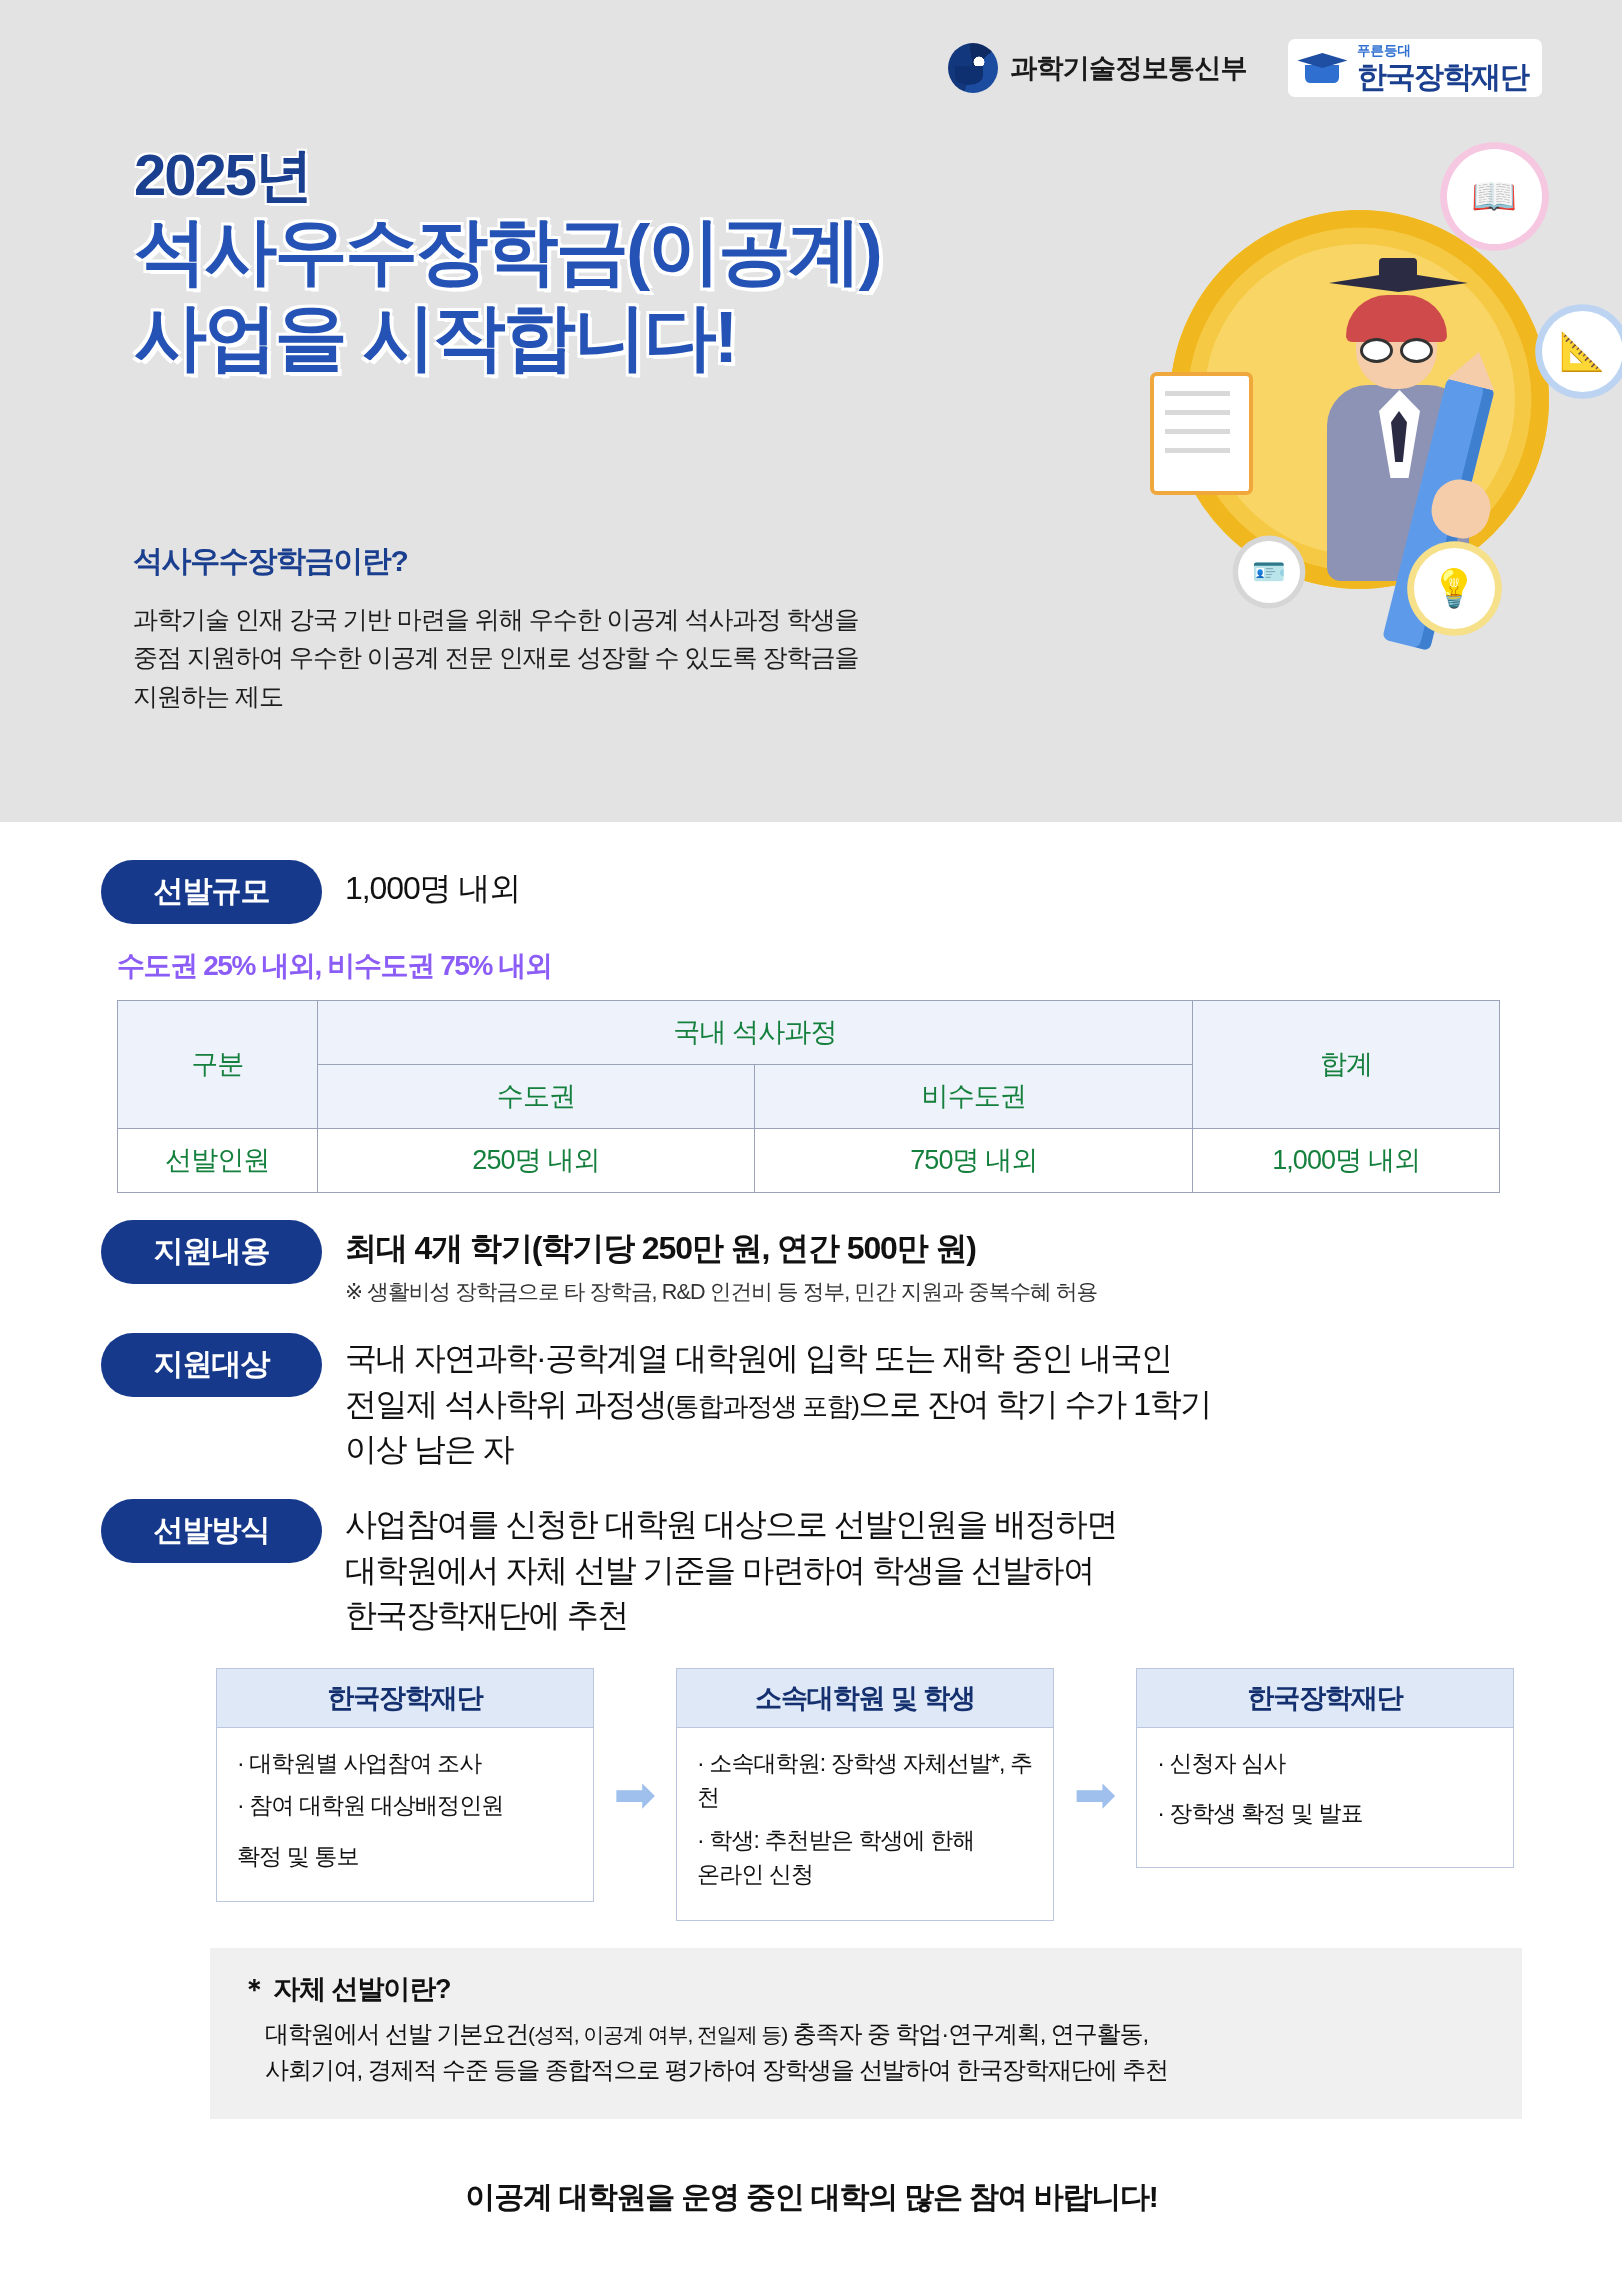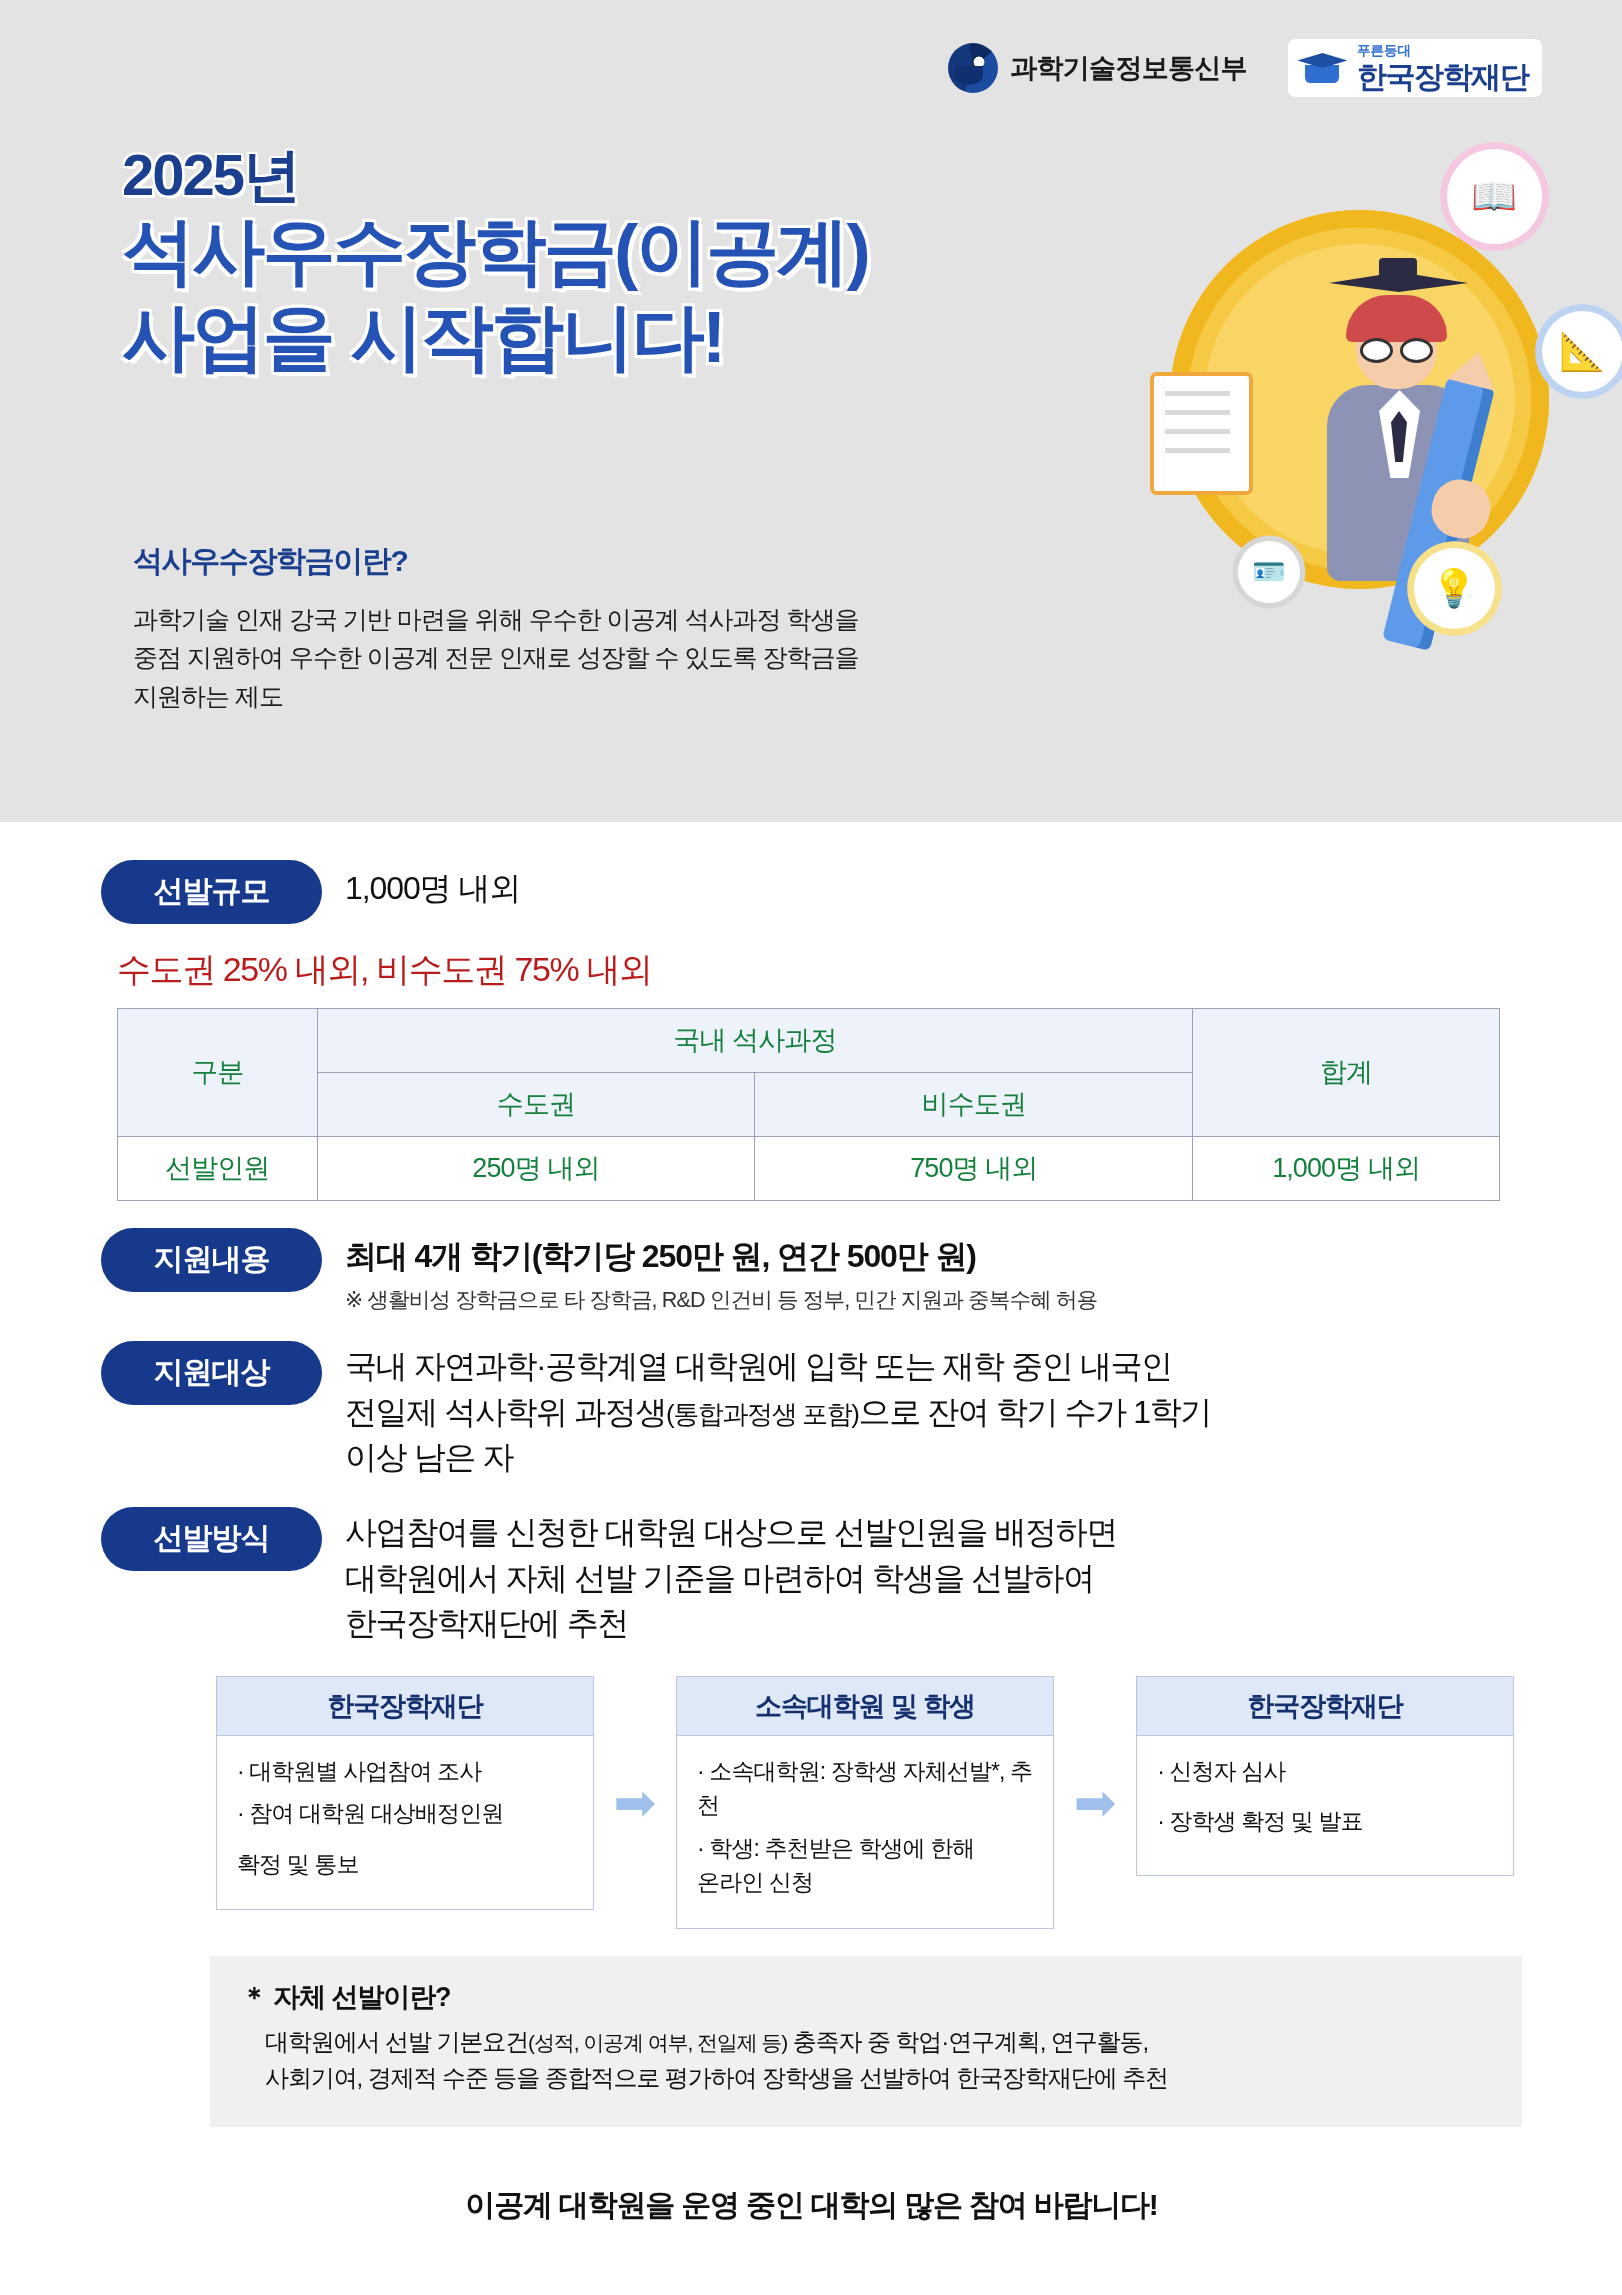--- a/index.html
+++ b/index.html
@@ -114,21 +114,21 @@
   .kosaf-big {
     font-size: 30px;
     font-weight: bold;
     color: #1b3f8f;
     letter-spacing: -1.4px;
   }
 
   
   .hero-title-block {
     position: absolute;
-    left: 122px;
+    left: 134px;
     top: 145px;
     z-index: 5;
   }
   .t-year {
     font-size: 58px;
     font-weight: bold;
     color: #1b3f8f;
     letter-spacing: -2px;
     line-height: 1.05;
     text-shadow: 2.7px 2.7px 0 #ffffff, -2px -2px 0 #ffffff, 2px -2px 0 #ffffff, -2px 2px 0 #ffffff;
@@ -384,24 +384,24 @@
     padding-top: 6.8px;
   }
   .row-text.bold { font-weight: bold; }
   .note {
     font-size: 21.6px;
     color: #333;
     letter-spacing: -0.9px;
     margin-top: 6.8px;
   }
   .big-line {
-    font-size: 34px;
-    font-weight: normal;
+    font-size: 28px;
+    font-weight: bold;
     letter-spacing: -1.4px;
-    color: #b91c1c;
+    color: #8b5cf6;
     margin: 23px 0 15px 16px;
   }
 
   table.stats {
     width: 1383px;
     margin: 0 0 0 16px;
     border-collapse: collapse;
     font-size: 27px;
     letter-spacing: -0.9px;
   }

